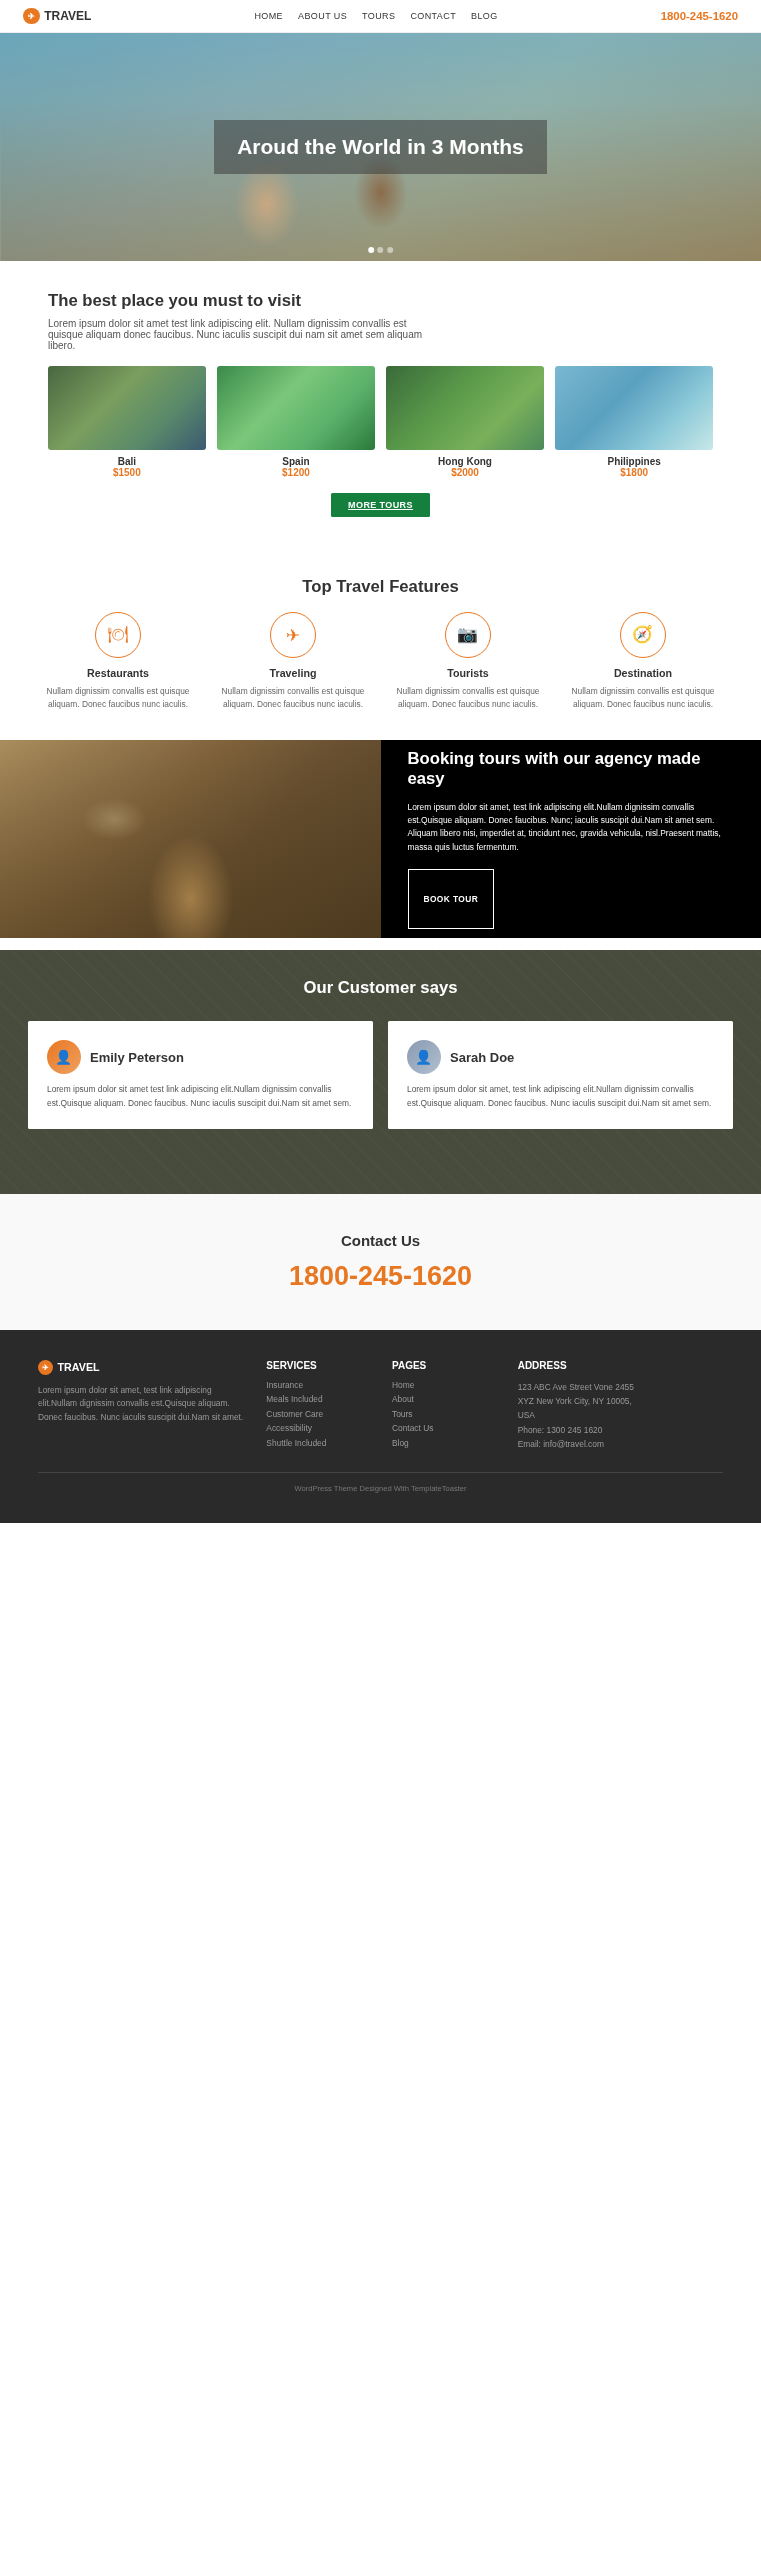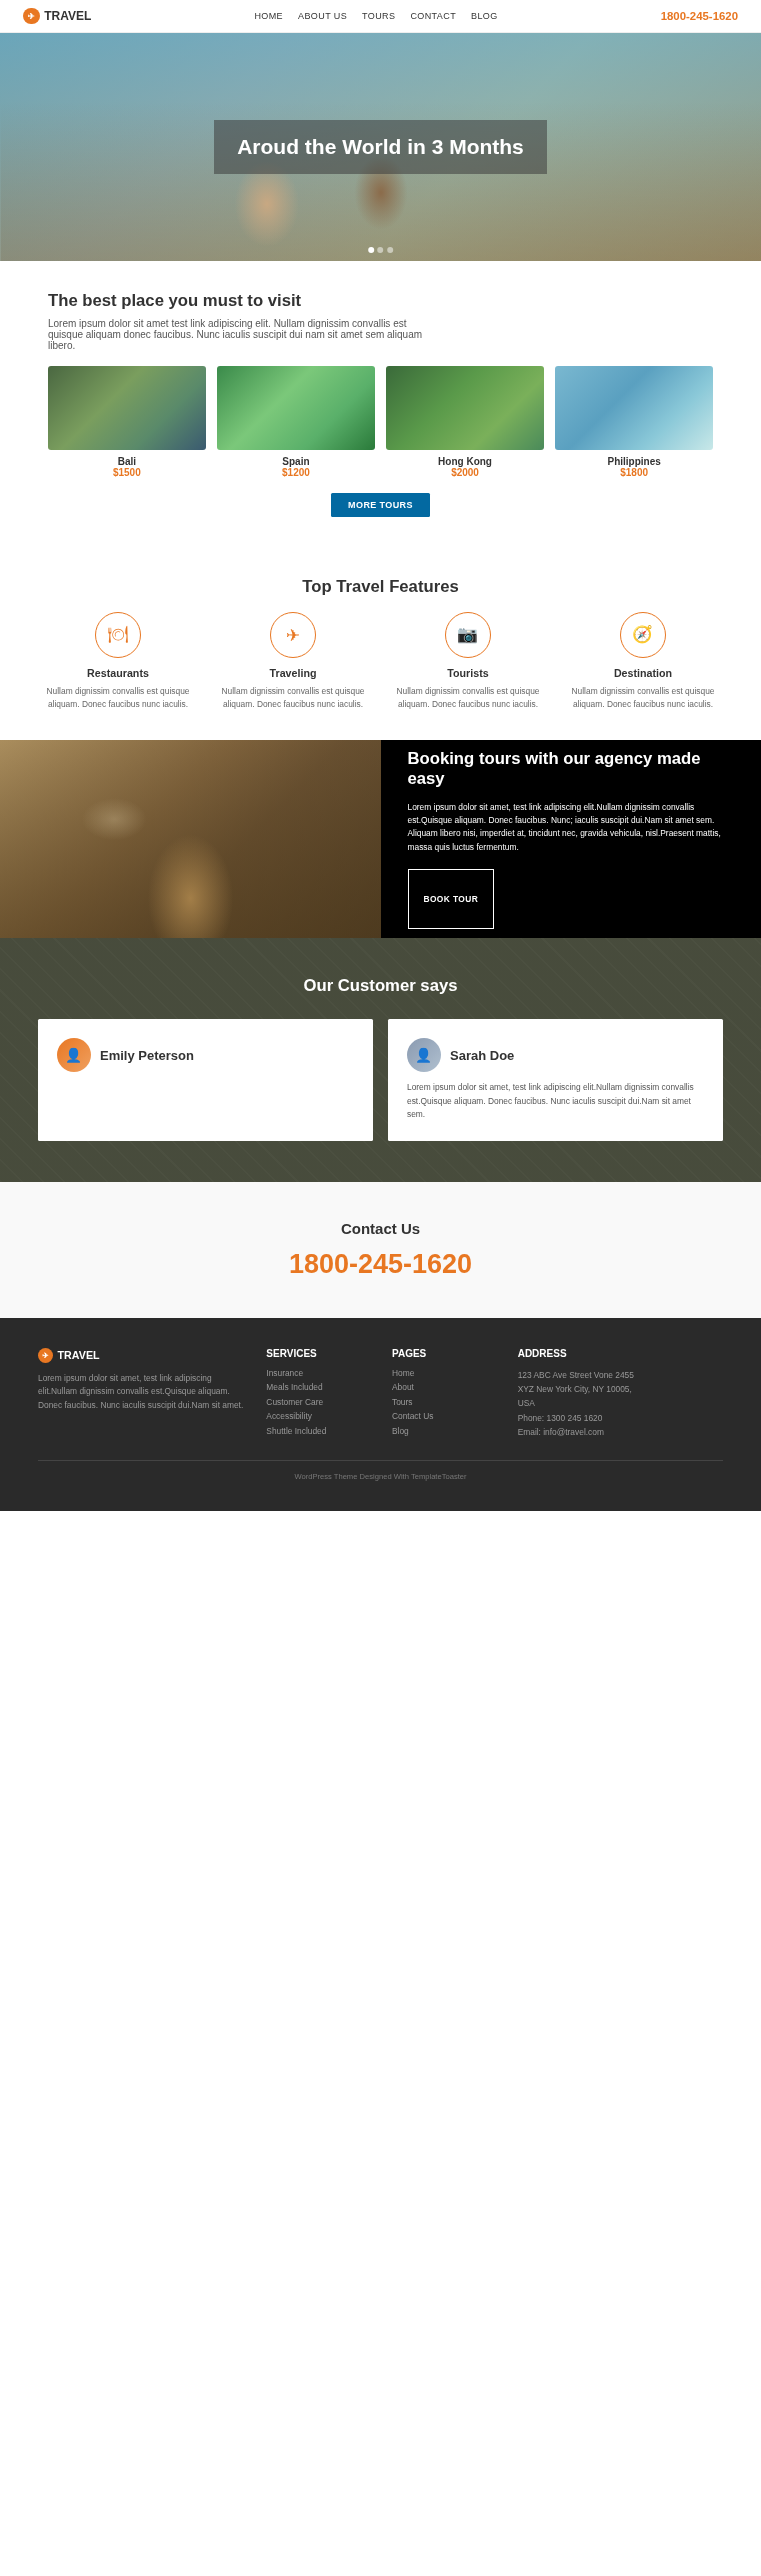--- a/index.html
+++ b/index.html
@@ -51,22 +51,22 @@
       width: 100%; height: 84px; border-radius: 3px; margin-bottom: 6px;
       object-fit: cover;
     }
     .dest-img-bali { background: linear-gradient(135deg, #4a6741 0%, #7a9e5e 40%, #5a8a6a 70%, #3a5a70 100%); }
     .dest-img-spain { background: linear-gradient(135deg, #3a8a4a 0%, #7bc87a 40%, #5ab06a 70%, #2a7a3a 100%); }
     .dest-img-hk { background: linear-gradient(135deg, #3a6a3a 0%, #5a9a4a 40%, #7ab05a 70%, #4a8a5a 100%); }
     .dest-img-ph { background: linear-gradient(135deg, #7ab8d0 0%, #5aa0c0 40%, #8ac8d8 70%, #c8e8e8 100%); }
     .dest-name { font-size: 10px; font-weight: bold; }
     .dest-price { font-size: 10px; color: #e87722; font-weight: bold; }
     .btn-orange {
-      background: #0369a1; color: #fff; border: none; padding: 6.8px 16.7px;
-      font-size: 9px; font-weight: bold; cursor: pointer; border-radius: 1.5px; letter-spacing: 0.4px;
+      background: #15803d; color: #fff; border: none; padding: 6.8px 16.7px;
+      font-size: 9px; font-weight: bold; cursor: pointer; border-radius: 1.5px; letter-spacing: 0.4px; text-decoration: underline;
     }
     .btn-center { text-align: center; }
 
     
     .section-features { padding: 30px 38px; text-align: center; background: #fff; }
     .section-features h2 { font-size: 16.7px; font-weight: bold; margin-bottom: 15px; }
     .features-grid { display: grid; grid-template-columns: repeat(4, 1fr); gap: 15px; }
     .feature-item { text-align: center; }
     .feature-icon {
       width: 46px; height: 46px; border: 1.5px solid #e87722; border-radius: 50%;
@@ -93,24 +93,25 @@
     .booking-content h2 { color: #fff; font-size: 16.7px; font-weight: bold; margin-bottom: 11.4px; }
     .booking-content p { color: #fff; font-size: 8.4px; line-height: 1.6; margin-bottom: 15px; }
     .btn-white {
       background: transparent; color: #fff; border: 1.5px solid #fff;
       padding: 24px 15px; font-size: 8.4px; font-weight: bold; cursor: pointer; letter-spacing: 0.4px;
       display: inline-block; width: fit-content;
     }
 
     
     .section-testimonials {
-      padding: 38px;
+      padding: 28px;
       background: linear-gradient(rgba(60,60,50,0.75), rgba(60,60,50,0.75)),
         repeating-linear-gradient(45deg, #7a8a6a 0px, #7a8a6a 1.5px, #6a7a5a 1.5px, #6a7a5a 15px);
       min-height: 244px;
+      margin-top: 12px;
     }
     .section-testimonials h2 { color: #fff; text-align: center; font-size: 16.7px; font-weight: bold; margin-bottom: 23px; }
     .testimonials-grid { display: grid; grid-template-columns: 1fr 1fr; gap: 15px; }
     .testimonial-card { background: #fff; padding: 19px; border-radius: 1.5px; }
     .testimonial-header { display: flex; align-items: center; gap: 9px; margin-bottom: 9px; }
     .avatar { width: 34px; height: 34px; border-radius: 50%; display: flex; align-items: center; justify-content: center; font-size: 13.7px; }
     .avatar-emily { background: linear-gradient(135deg, #e87722, #f0a060); }
     .avatar-sarah { background: linear-gradient(135deg, #8a9ab0, #b0c0d0); }
     .testimonial-name { font-weight: bold; font-size: 13px; }
     .testimonial-text { font-size: 8.4px; color: #555; line-height: 1.6; }
@@ -237,20 +238,21 @@
 </section>
 
 <section class="section-testimonials">
   <h2>Our Customer says</h2>
   <div class="testimonials-grid">
     <div class="testimonial-card">
       <div class="testimonial-header">
         <div class="avatar avatar-emily">👤</div>
         <div class="testimonial-name">Emily Peterson</div>
       </div>
+      <div class="testimonial-text">Lorem ipsum dolor sit amet test link adipiscing elit.Nullam dignissim convallis est.Quisque aliquam. Donec faucibus. Nunc iaculis suscipit dui.Nam sit amet sem.</div>
     </div>
     <div class="testimonial-card">
       <div class="testimonial-header">
         <div class="avatar avatar-sarah">👤</div>
         <div class="testimonial-name">Sarah Doe</div>
       </div>
       <div class="testimonial-text">Lorem ipsum dolor sit amet, test link adipiscing elit.Nullam dignissim convallis est.Quisque aliquam. Donec faucibus. Nunc iaculis suscipit dui.Nam sit amet sem.</div>
     </div>
   </div>
 </section>

